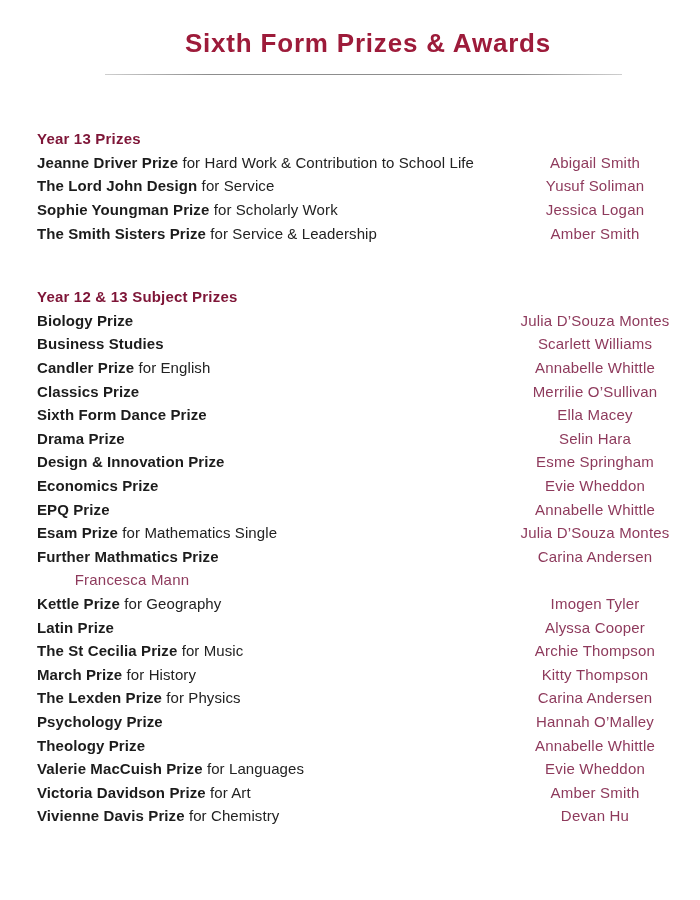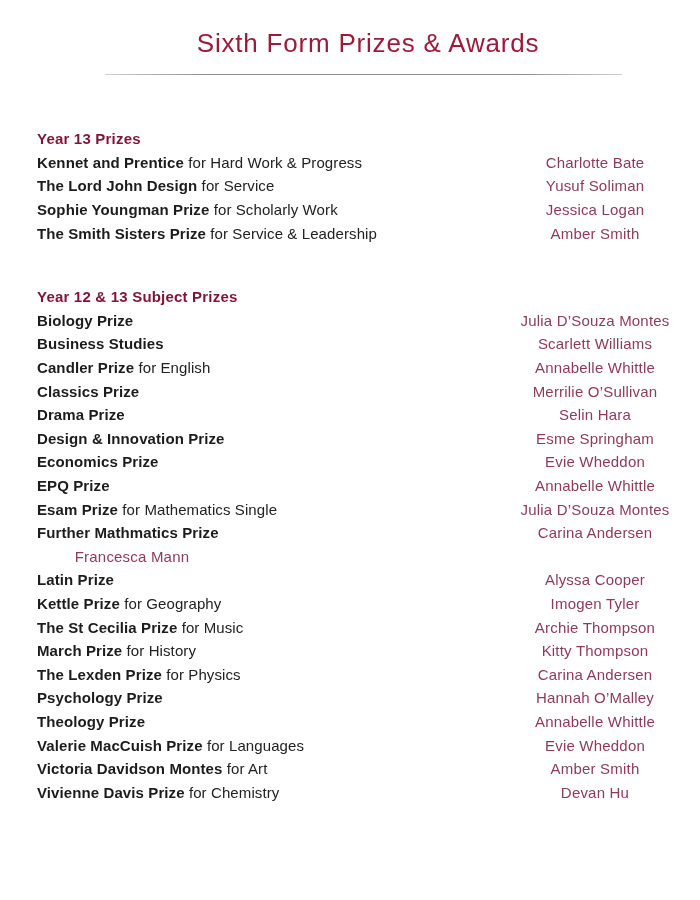--- a/index.html
+++ b/index.html
@@ -19,21 +19,21 @@
     position: relative;
     width: 700px;
     height: 900px;
   }
   .title {
     margin: 26px 0 0;
     padding-left: 36px;
     text-align: center;
     font-size: 26px;
     line-height: 34px;
-    font-weight: 400;
+    font-weight: 700;
     letter-spacing: 0.8px;
     color: #9d1b3a;
   }
   .rule {
     margin: 14px 0 0 105px;
     width: 517px;
     height: 1px;
     background: linear-gradient(to right, #cfcfcf, #8d8d8d 20%, #8d8d8d 80%, #cfcfcf);
   }
   .content {
@@ -77,22 +77,22 @@
 <div class="page">
   <h1 class="title">Sixth Form Prizes &amp; Awards</h1>
   <div class="rule"></div>
   <div class="content">
     <section class="prize-section first">
       <div class="line">
         <h2 class="section-heading">Year 13 Prizes</h2>
       </div>
       <div class="rows">
           <div class="line row">
-            <div class="row-left"><span class="prize-name">Kennet and Prentice</span><span class="prize-desc"> for Hard Work &amp; Progress</span></div>
-            <div class="row-right">Charlotte Bate</div>
+            <div class="row-left"><span class="prize-name">Jeanne Driver Prize</span><span class="prize-desc"> for Hard Work &amp; Contribution to School Life</span></div>
+            <div class="row-right">Abigail Smith</div>
           </div>
           <div class="line row">
             <div class="row-left"><span class="prize-name">The Lord John Design</span><span class="prize-desc"> for Service</span></div>
             <div class="row-right">Yusuf Soliman</div>
           </div>
           <div class="line row">
             <div class="row-left"><span class="prize-name">Sophie Youngman Prize</span><span class="prize-desc"> for Scholarly Work</span></div>
             <div class="row-right">Jessica Logan</div>
           </div>
           <div class="line row">
@@ -116,20 +116,24 @@
           </div>
           <div class="line row">
             <div class="row-left"><span class="prize-name">Candler Prize</span><span class="prize-desc"> for English</span></div>
             <div class="row-right">Annabelle Whittle</div>
           </div>
           <div class="line row">
             <div class="row-left"><span class="prize-name">Classics Prize</span></div>
             <div class="row-right">Merrilie O’Sullivan</div>
           </div>
           <div class="line row">
+            <div class="row-left"><span class="prize-name">Sixth Form Dance Prize</span></div>
+            <div class="row-right">Ella Macey</div>
+          </div>
+          <div class="line row">
             <div class="row-left"><span class="prize-name">Drama Prize</span></div>
             <div class="row-right">Selin Hara</div>
           </div>
           <div class="line row">
             <div class="row-left"><span class="prize-name">Design &amp; Innovation Prize</span></div>
             <div class="row-right">Esme Springham</div>
           </div>
           <div class="line row">
             <div class="row-left"><span class="prize-name">Economics Prize</span></div>
             <div class="row-right">Evie Wheddon</div>
@@ -143,28 +147,28 @@
             <div class="row-right">Julia D’Souza Montes</div>
           </div>
           <div class="line row">
             <div class="row-left"><span class="prize-name">Further Mathmatics Prize</span></div>
             <div class="row-right">Carina Andersen</div>
           </div>
           <div class="line row">
             <div class="row-right">Francesca Mann</div>
           </div>
           <div class="line row">
+            <div class="row-left"><span class="prize-name">Kettle Prize</span><span class="prize-desc"> for Geography</span></div>
+            <div class="row-right">Imogen Tyler</div>
+          </div>
+          <div class="line row">
             <div class="row-left"><span class="prize-name">Latin Prize</span></div>
             <div class="row-right">Alyssa Cooper</div>
           </div>
           <div class="line row">
-            <div class="row-left"><span class="prize-name">Kettle Prize</span><span class="prize-desc"> for Geography</span></div>
-            <div class="row-right">Imogen Tyler</div>
-          </div>
-          <div class="line row">
             <div class="row-left"><span class="prize-name">The St Cecilia Prize</span><span class="prize-desc"> for Music</span></div>
             <div class="row-right">Archie Thompson</div>
           </div>
           <div class="line row">
             <div class="row-left"><span class="prize-name">March Prize</span><span class="prize-desc"> for History</span></div>
             <div class="row-right">Kitty Thompson</div>
           </div>
           <div class="line row">
             <div class="row-left"><span class="prize-name">The Lexden Prize</span><span class="prize-desc"> for Physics</span></div>
             <div class="row-right">Carina Andersen</div>
@@ -175,21 +179,21 @@
           </div>
           <div class="line row">
             <div class="row-left"><span class="prize-name">Theology Prize</span></div>
             <div class="row-right">Annabelle Whittle</div>
           </div>
           <div class="line row">
             <div class="row-left"><span class="prize-name">Valerie MacCuish Prize</span><span class="prize-desc"> for Languages</span></div>
             <div class="row-right">Evie Wheddon</div>
           </div>
           <div class="line row">
-            <div class="row-left"><span class="prize-name">Victoria Davidson Montes</span><span class="prize-desc"> for Art</span></div>
+            <div class="row-left"><span class="prize-name">Victoria Davidson Prize</span><span class="prize-desc"> for Art</span></div>
             <div class="row-right">Amber Smith</div>
           </div>
           <div class="line row">
             <div class="row-left"><span class="prize-name">Vivienne Davis Prize</span><span class="prize-desc"> for Chemistry</span></div>
             <div class="row-right">Devan Hu</div>
           </div>
         </div>
     </section>
   </div>
 </div>

